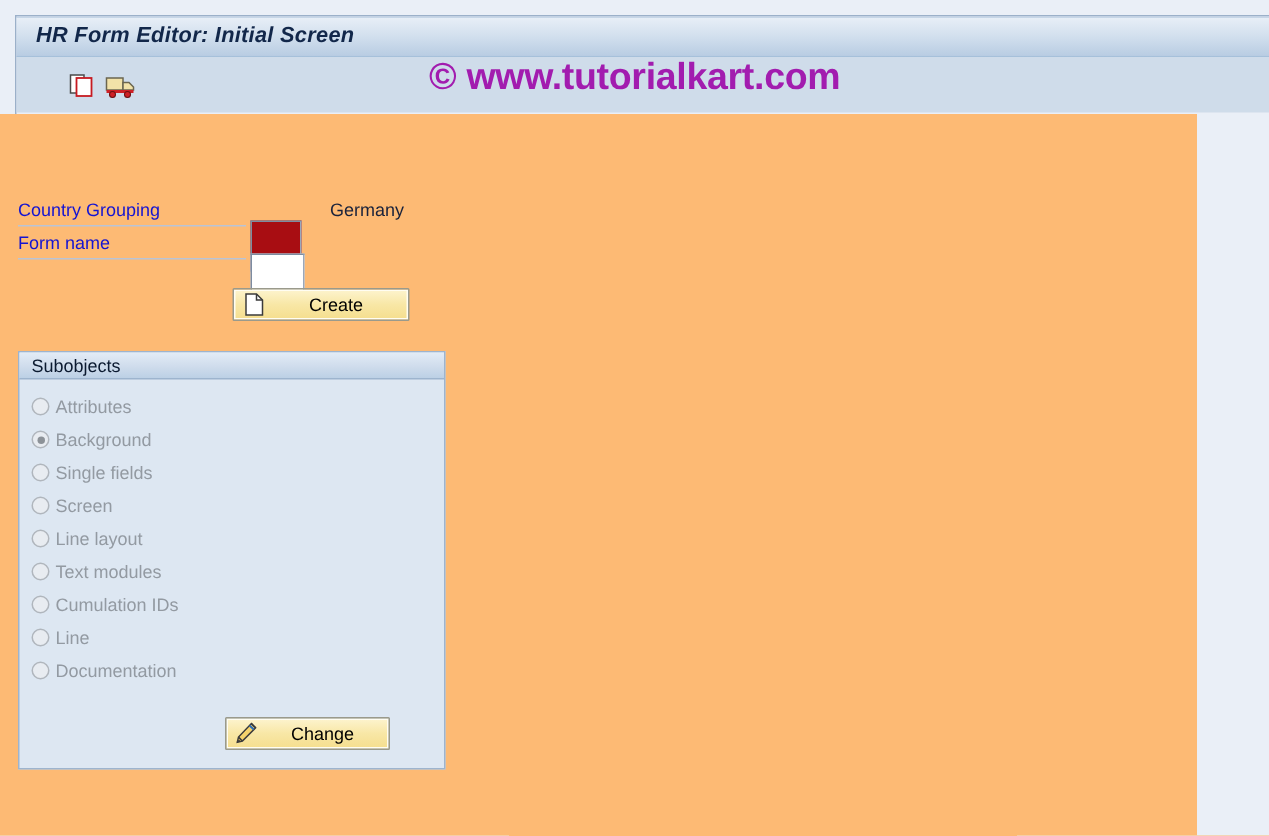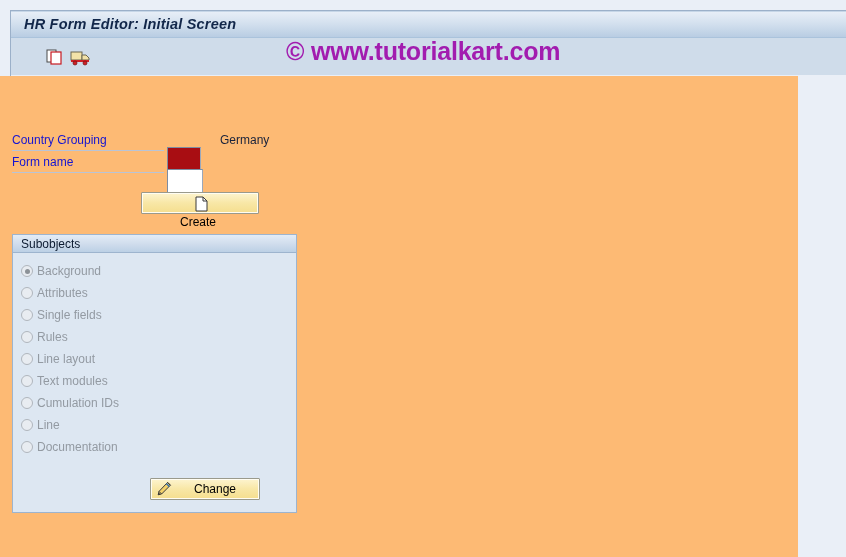--- a/index.html
+++ b/index.html
@@ -184,24 +184,23 @@
   .sap-btn .btn-label {
     flex: 1 1 auto;
     text-align: center;
     font-size: 12px;
     color: #000;
     padding-right: 4px;
     white-space: nowrap;
   }
 
   #create-button {
-    left: 141px;
+    left: 155px;
     top: 116px;
     width: 118px;
-    flex-direction: column;
   }
 
   
   #subobjects-panel {
     position: absolute;
     left: 12px;
     top: 158px;
     width: 285px;
     height: 279px;
     box-sizing: border-box;
@@ -343,38 +342,38 @@
   </div>
 
   <div id="subobjects-panel">
 
     <div id="subobjects-header">
       <div id="subobjects-title">Subobjects</div>
     </div>
 
     <div id="radio-list">
 
+      <div class="radio-row">
+        <span class="radio-mark"></span>
+        <span class="radio-label">Attributes</span>
+      </div>
+
       <div class="radio-row selected">
         <span class="radio-mark"></span>
         <span class="radio-label">Background</span>
       </div>
 
       <div class="radio-row">
         <span class="radio-mark"></span>
-        <span class="radio-label">Attributes</span>
-      </div>
-
-      <div class="radio-row">
-        <span class="radio-mark"></span>
         <span class="radio-label">Single fields</span>
       </div>
 
       <div class="radio-row">
         <span class="radio-mark"></span>
-        <span class="radio-label">Rules</span>
+        <span class="radio-label">Screen</span>
       </div>
 
       <div class="radio-row">
         <span class="radio-mark"></span>
         <span class="radio-label">Line layout</span>
       </div>
 
       <div class="radio-row">
         <span class="radio-mark"></span>
         <span class="radio-label">Text modules</span>

